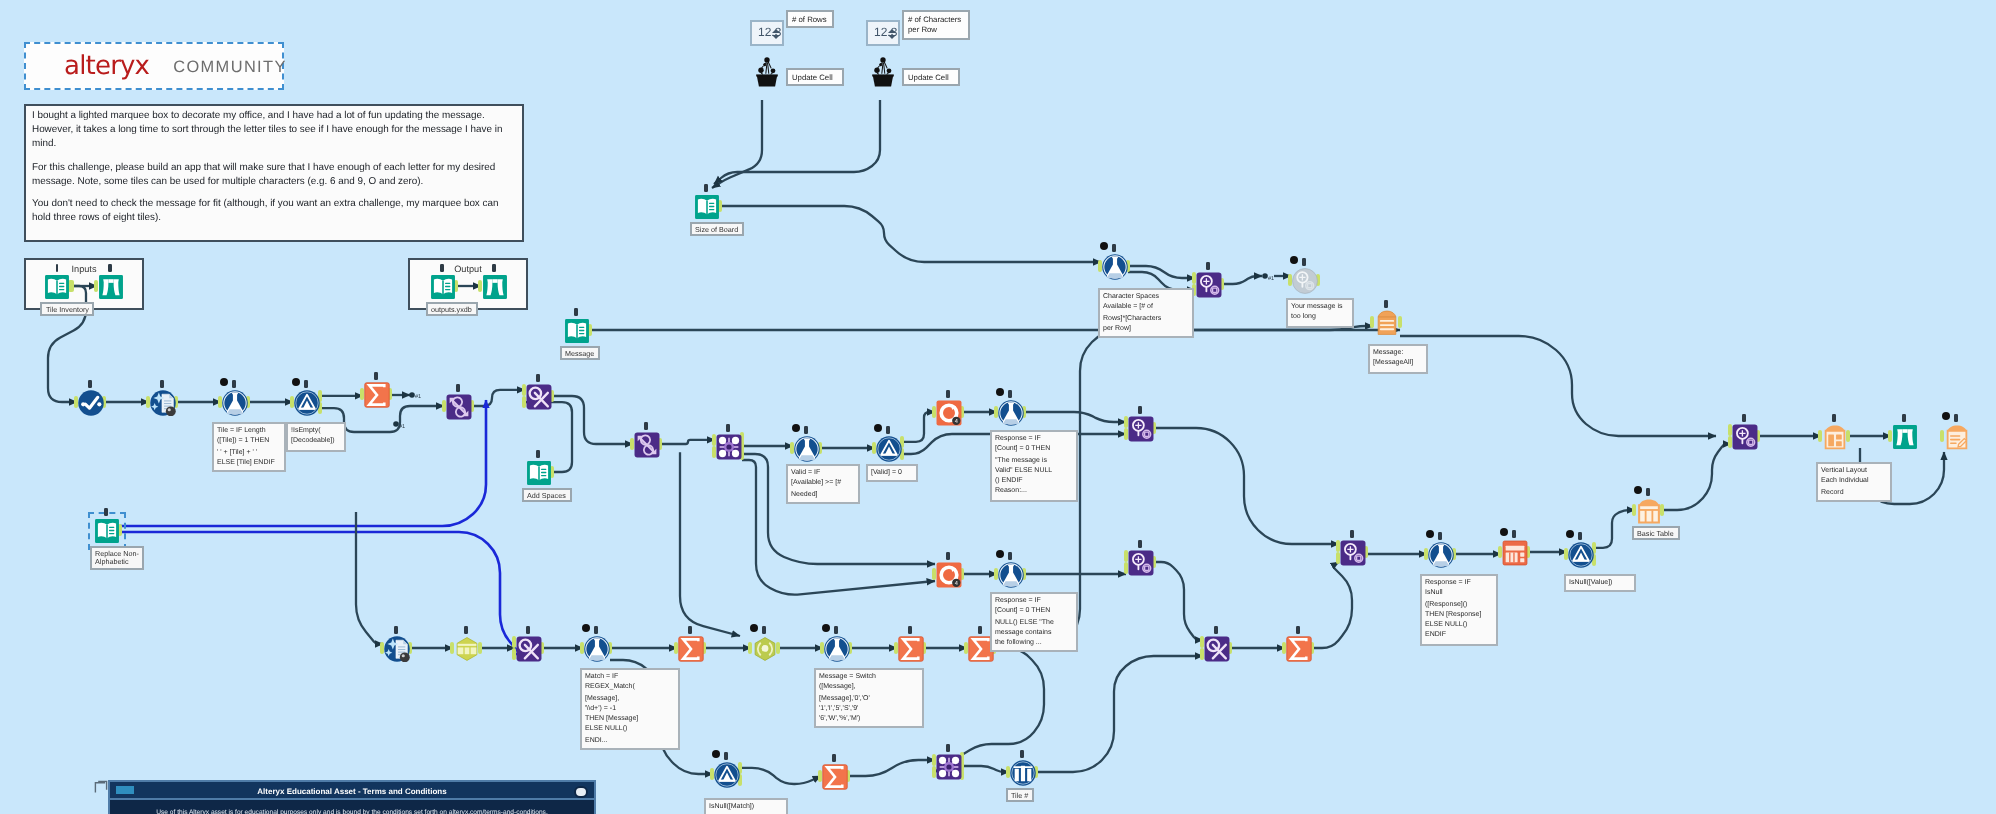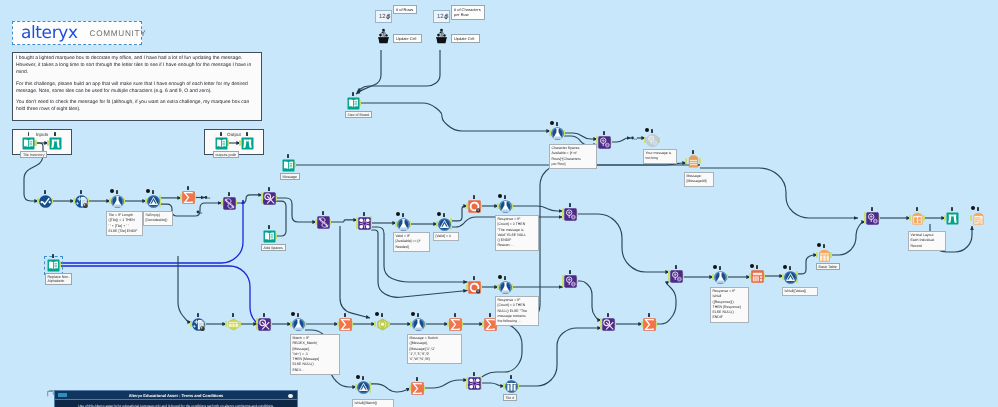--- a/index.html
+++ b/index.html
@@ -6,21 +6,21 @@
 html,body{margin:0;padding:0;}
 body{width:998px;height:407px;overflow:hidden;background:#c9e7fb;
   font-family:"Liberation Sans",sans-serif;-webkit-font-smoothing:antialiased;
   text-rendering:geometricPrecision;}
 *{-webkit-font-smoothing:antialiased;}
 #canvas{position:relative;width:998px;height:407px;background:#c9e7fb;overflow:hidden;}
 svg.wires{position:absolute;left:0;top:0;width:998px;height:407px;pointer-events:none;}
 
 #logo{position:absolute;left:12px;top:21px;width:130px;height:24px;background:#fdfdfd;
   border:1px dashed #3f8fd0;display:flex;align-items:center;box-sizing:border-box;}
-#logo .brand{font-family:"DejaVu Sans",sans-serif;font-size:17px;color:#1d4ed8;letter-spacing:-0.4px;padding-left:8px;font-weight:400;line-height:1;}
+#logo .brand{font-family:"DejaVu Sans",sans-serif;font-size:13px;color:#b91c1c;letter-spacing:-0.4px;padding-left:19px;font-weight:400;line-height:1;}
 #logo .sep{width:1px;height:15px;background:#d5d5d5;margin:0 6px;}
 #logo .sfx{font-size:8.2px;color:#6d6d6d;letter-spacing:0.7px;font-family:"Liberation Sans",sans-serif;}
 
 #comment{position:absolute;left:12px;top:52px;width:250px;height:69px;background:#fbfbfb;
   border:1px solid #3f4f5c;box-sizing:border-box;padding:2px 3px;}
 #comment p{margin:0 0 4.6px 0;font-size:4.95px;line-height:1.42;color:#20242a;font-family:"Liberation Sans",sans-serif;}
 #comment p:last-child{margin-bottom:0;}
 
 .container{position:absolute;background:#fbfbfb;border:1px solid #3f4f5c;box-sizing:border-box;}
 .container .ctitle{position:absolute;top:1.5px;left:0;right:0;text-align:center;font-size:4.6px;color:#333;}

